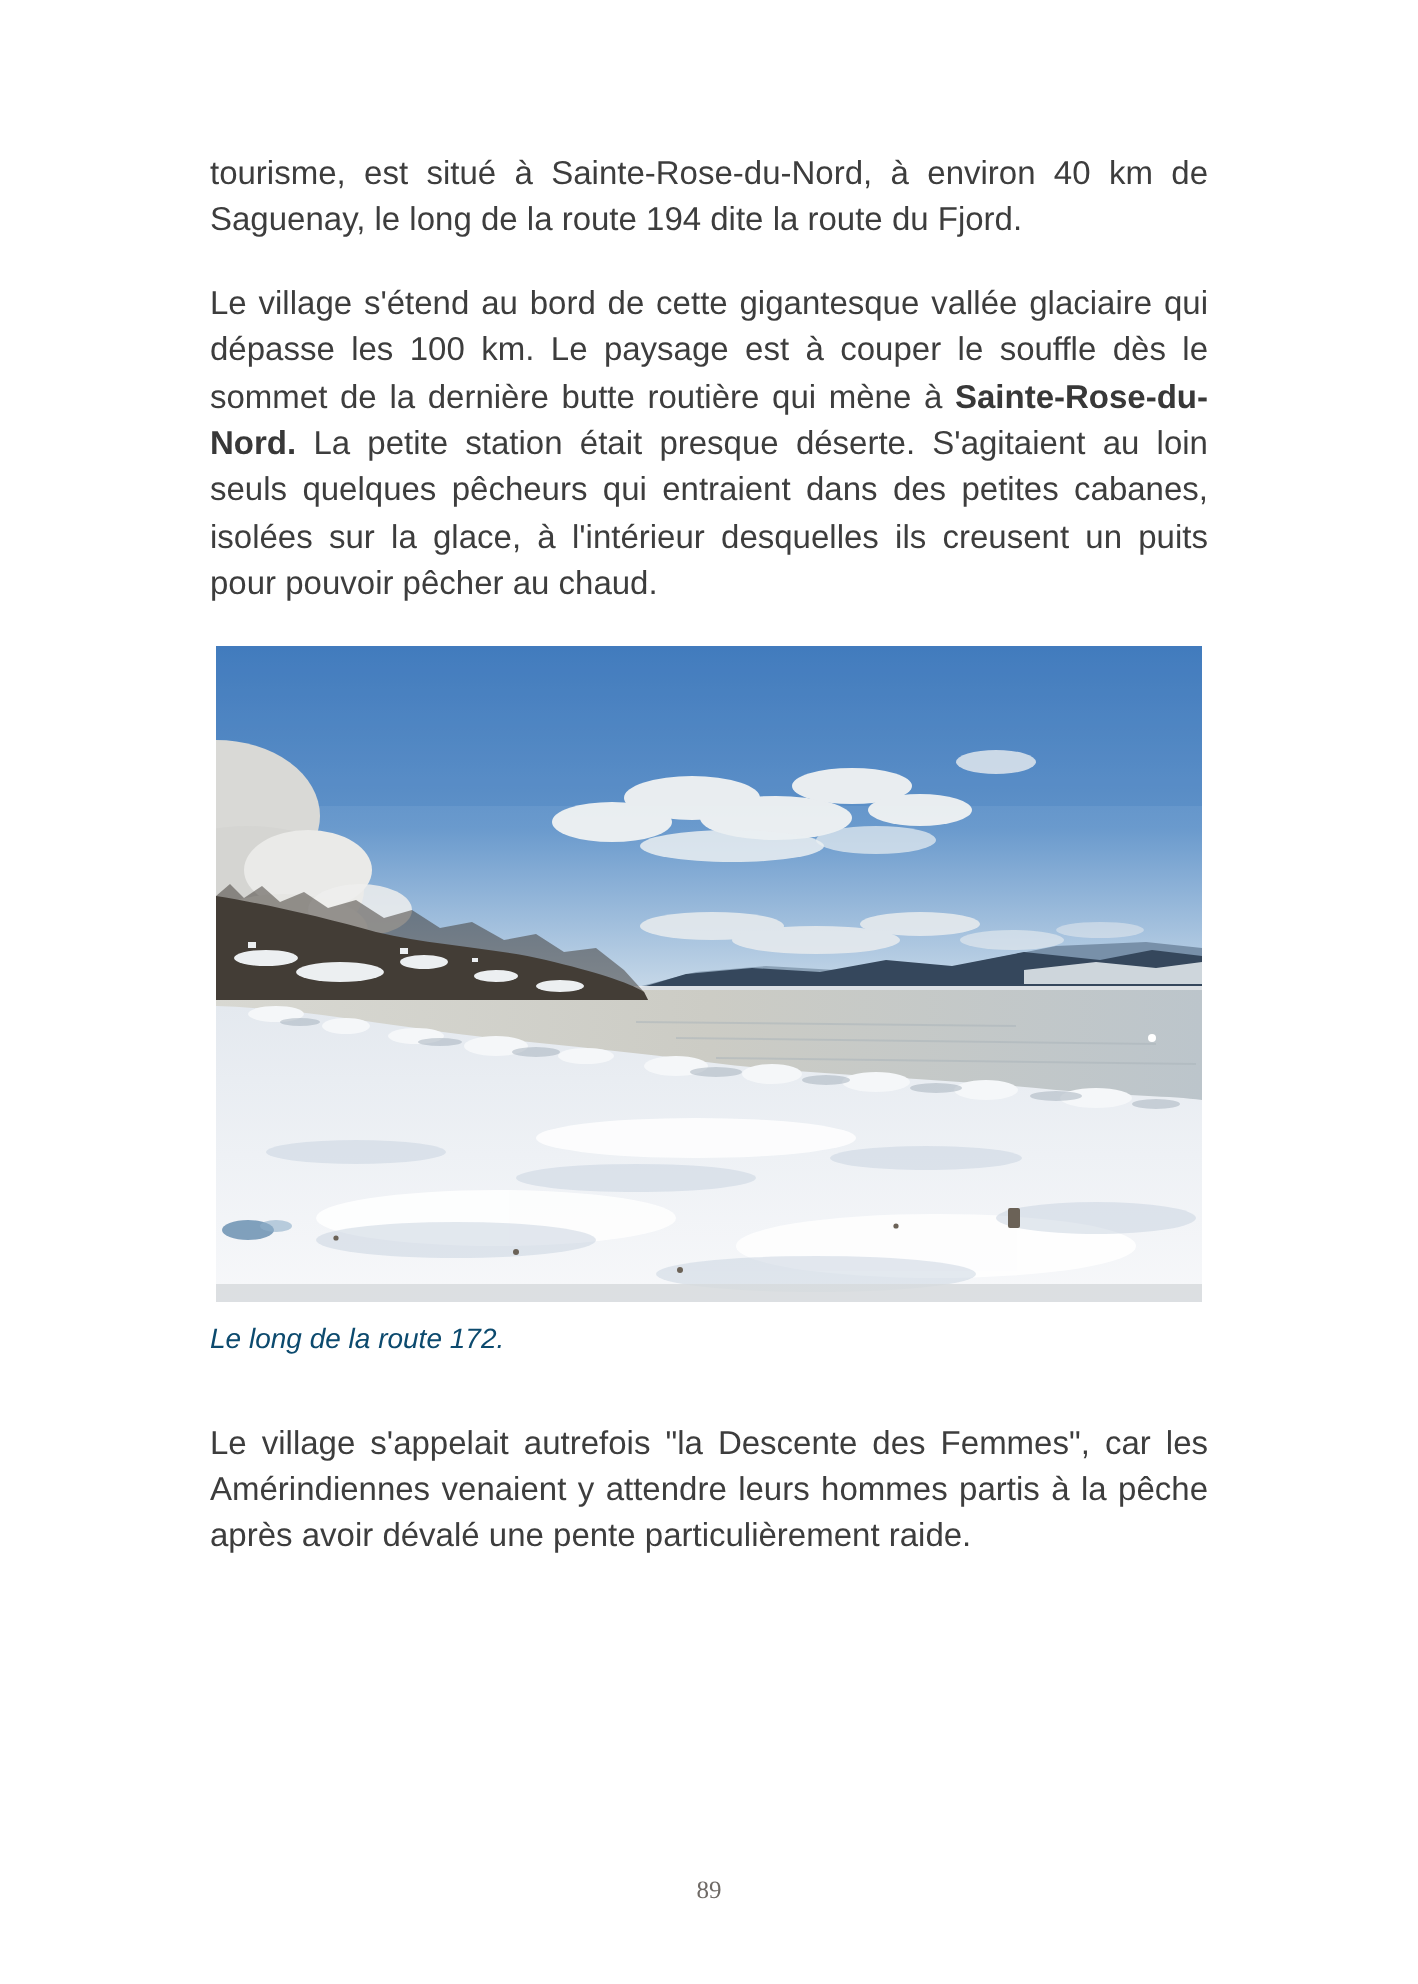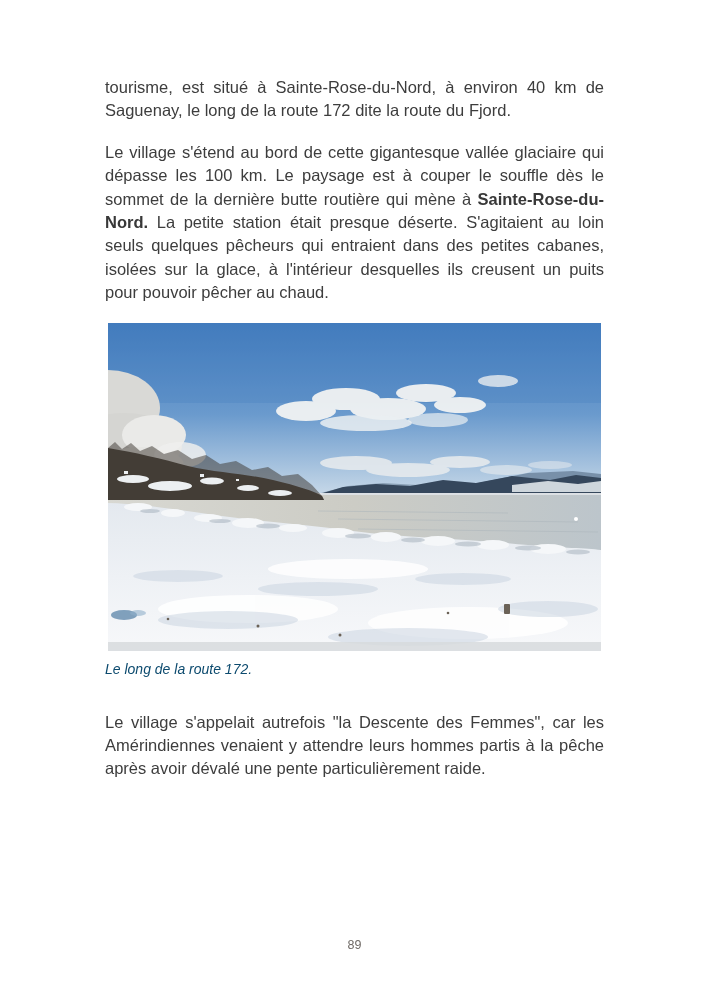--- a/index.html
+++ b/index.html
@@ -41,32 +41,32 @@
     font-size: 14px;
     line-height: 18px;
     color: #0c4a6e;
     margin: 9px 0 33px 0;
   }
   .page-number {
     position: absolute;
     left: 0; right: 0;
     top: 938px;
     text-align: center;
-    font-family: Liberation Sans, sans-serif;
+    font-family: Liberation Serif, serif;
     font-size: 12.5px;
     color: #6f6a66;
   }
 </style>
 </head>
 <body>
 
 <div class="page">
   <div class="text-column">
 
-    <p class="body-text">tourisme, est situé à Sainte-Rose-du-Nord, à environ 40 km de Saguenay, le long de la route 172 dite la route du Fjord.</p>
+    <p class="body-text">tourisme, est situé à Sainte-Rose-du-Nord, à environ 40 km de Saguenay, le long de la route 194 dite la route du Fjord.</p>
 
     <p class="body-text"><span>Le village s'étend au bord de cette gigantesque vallée glaciaire qui dépasse les 100 km. Le paysage est à couper le souffle dès le sommet de la dernière butte routière qui mène à </span><strong>Sainte-Rose-du-Nord.</strong><span> La petite station était presque déserte. S'agitaient au loin seuls quelques pêcheurs qui entraient dans des petites cabanes, isolées sur la glace, à l'intérieur desquelles ils creusent un puits pour pouvoir pêcher au chaud.</span></p>
 
     <figure class="photo-figure">
       <div class="photo-frame">
         <svg viewBox="0 0 493 328" width="493" height="328" preserveAspectRatio="none">
           <defs>
             <linearGradient id="sky" x1="0" y1="0" x2="0" y2="1">
               <stop offset="0" stop-color="#447dbe"></stop>
               <stop offset="0.5" stop-color="#6a9acd"></stop>

